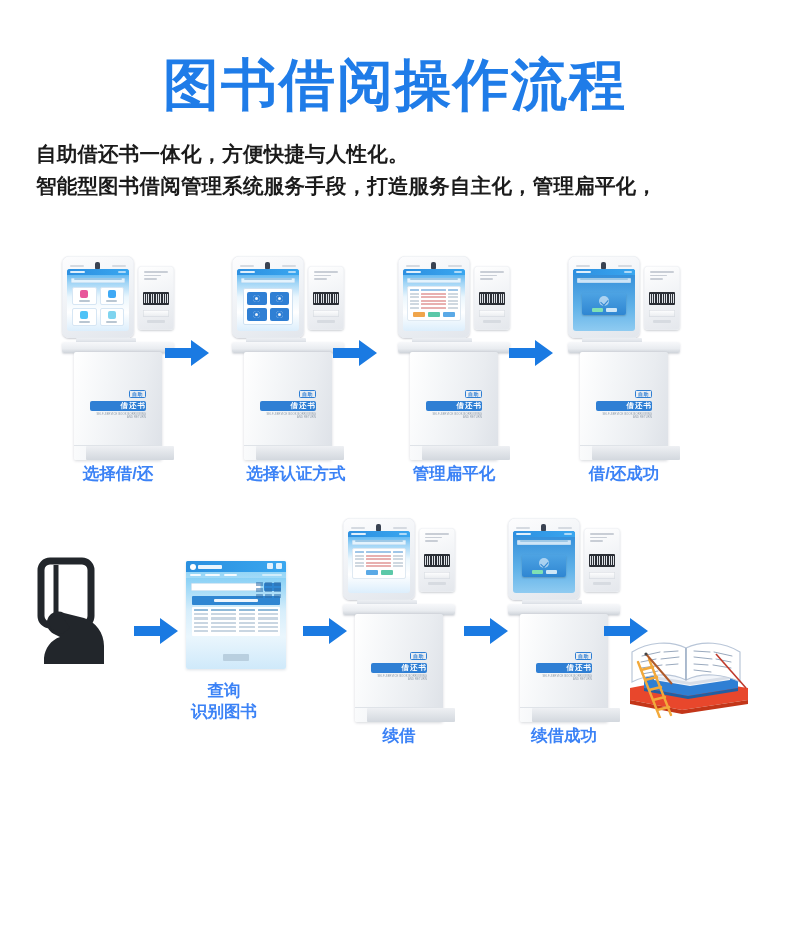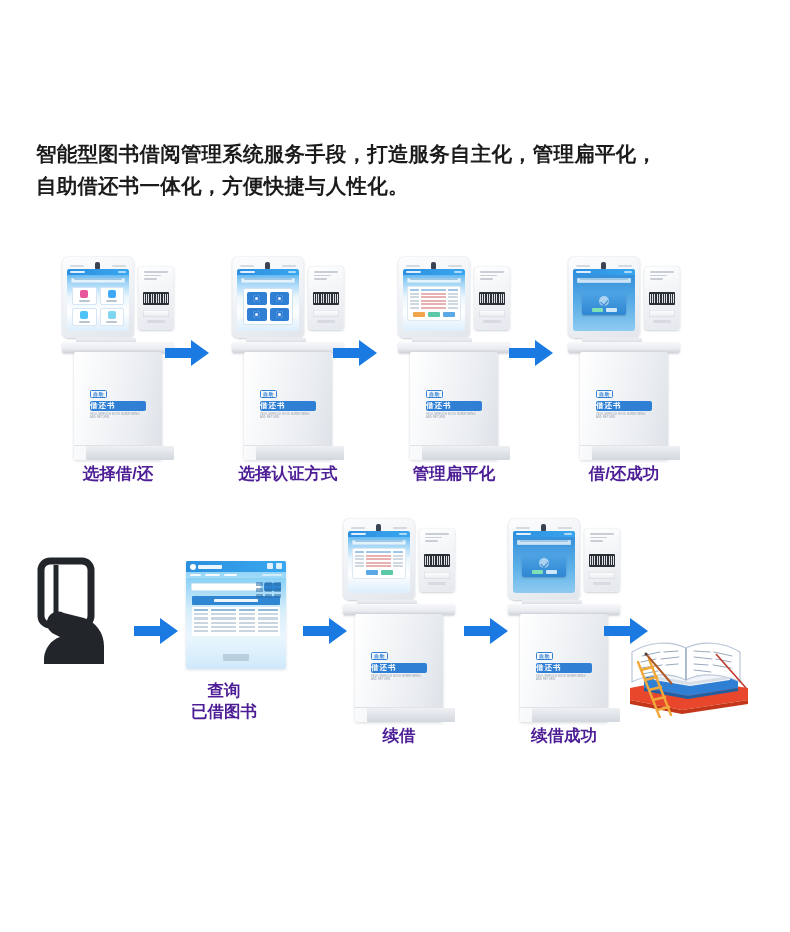--- a/index.html
+++ b/index.html
@@ -117,30 +117,30 @@
            background:linear-gradient(180deg,#f7f8fa 0%, #e9ecf0 60%, #cfd4da 100%);
            border-radius:2px; box-shadow:0 1px 2px rgba(60,70,90,.22); }
   .body {
     position:absolute; left:12px; top:96px; width:88px; height:108px;
     background:linear-gradient(100deg,#ffffff 0%, #f4f6f8 35%, #e9ecf0 72%, #dde1e7 100%);
     border-radius:2px; box-shadow:0 1px 3px rgba(60,70,90,.20);
   }
   .body:after { content:''; position:absolute; left:0; right:0; bottom:14px; height:1px; background:#dfe3e8; }
   .plinth { position:absolute; left:12px; bottom:0; width:88px; height:14px;
             background:linear-gradient(180deg,#eef0f3,#d3d8de); border-radius:1px; }
-  .brand { position:absolute; left:50%; top:30px; transform:translateX(-50%); width:56px; text-align:left; }
+  .brand { position:absolute; left:50%; top:30px; transform:translateX(-50%); width:56px; text-align:right; }
   .brand .b1 { display:inline-block; font-size:5px; color:#2f7fd4; border:.7px solid #2f7fd4;
                border-radius:1.5px; padding:0 2px; letter-spacing:.5px; font-weight:700; }
   .brand .b2 { display:block; margin-top:1px; font-size:7.5px; font-weight:700; color:#fff; background:#2f7fd4;
                border-radius:2px; letter-spacing:1px; }
   .brand .b3 { display:block; margin-top:1.5px; font-size:2.6px; color:#8a97a5; letter-spacing:.2px; }
 
   
   .step-label {
-    position:absolute; text-align:center; font-size:16.5px; font-weight:700; color:#4c1d95;
+    position:absolute; text-align:center; font-size:16.5px; font-weight:700; color:#3b82f6;
     line-height:1.28; white-space:nowrap;
   }
   .step-label.two { white-space:normal; }
 
   
   .hand { position:absolute; left:32px; top:556px; width:92px; height:108px; }
   .hand svg { display:block; width:100%; height:100%; }
 
   
   .tablet {
@@ -186,23 +186,24 @@
 
   
   .books { position:absolute; left:616px; top:618px; width:136px; height:100px; }
   .books svg { display:block; width:100%; height:100%; }
 </style>
 </head>
 <body>
 
 <div class="page">
 
+  <div class="title">图书借阅操作流程</div>
   <div class="subtitle">
+    <div>自助借还书一体化，方便快捷与人性化。</div>
     <div>智能型图书借阅管理系统服务手段，打造服务自主化，管理扁平化，</div>
-    <div>自助借还书一体化，方便快捷与人性化。</div>
   </div>
 
   <div class="kiosk" style="left:62px; top:256px;">
     <div class="kiosk-top">
       <div class="monitor">
         <div class="mon-bezel-top">
           <span class="speaker l"></span>
           <span class="cam"></span>
           <span class="speaker r"></span>
         </div>
@@ -501,21 +502,21 @@
       <div class="brand">
         <span class="b1">自助</span>
         <span class="b2">借还书</span>
         <span class="b3">SELF-SERVICE BOOK BORROWING AND RETURN</span>
       </div>
       <div class="plinth"></div>
     </div>
   </div>
 
   <div class="step-label" style="left:62px; top:463px; width:112px;">选择借/还</div>
-  <div class="step-label" style="left:218px; top:463px; width:140px;">选择认证方式</div>
+  <div class="step-label" style="left:226px; top:463px; width:140px;">选择认证方式</div>
   <div class="step-label" style="left:398px; top:463px; width:112px;">管理扁平化</div>
   <div class="step-label" style="left:568px; top:463px; width:112px;">借/还成功</div>
 
   <div class="hand">
     <svg viewBox="0 0 92 108">
       <rect x="9" y="5" width="50" height="64" rx="9" ry="9" fill="none" stroke="#22262b" stroke-width="7"></rect>
       <line x1="24" y1="9" x2="24" y2="65" stroke="#22262b" stroke-width="5"></line>
       <path d="M32 57 c-6 -3 -13 -1 -16 5 c-3 6 0 13 6 16 l6 3 c-9 3 -15 11 -16 21 l0 6 l60 0 l0 -18
                c0 -13 -8 -24 -20 -28 z" fill="#22262b"></path>
       <path d="M30 60 c-5 -2 -10 0 -12 4 c-2 4 0 9 5 11 l7 3 l8 -6 z" fill="#22262b"></path>
@@ -599,21 +600,21 @@
           <i></i>
           <i></i>
           <i></i>
         </div>
     </div>
     <div class="tb-foot"></div>
   </div>
 
   <div class="step-label two" style="left:168px; top:680px; width:112px;">
     <div>查询</div>
-    <div>已借图书</div>
+    <div>识别图书</div>
   </div>
 
   <div class="arrow" style="left:303px; top:618px;">
     <svg viewBox="0 0 44 26">
         <path d="M0 8 H26 V0 L44 13 L26 26 V18 H0 Z" fill="#1a7ae2"></path>
       </svg>
   </div>
 
   <div class="kiosk" style="left:343px; top:518px;">
     <div class="kiosk-top">

